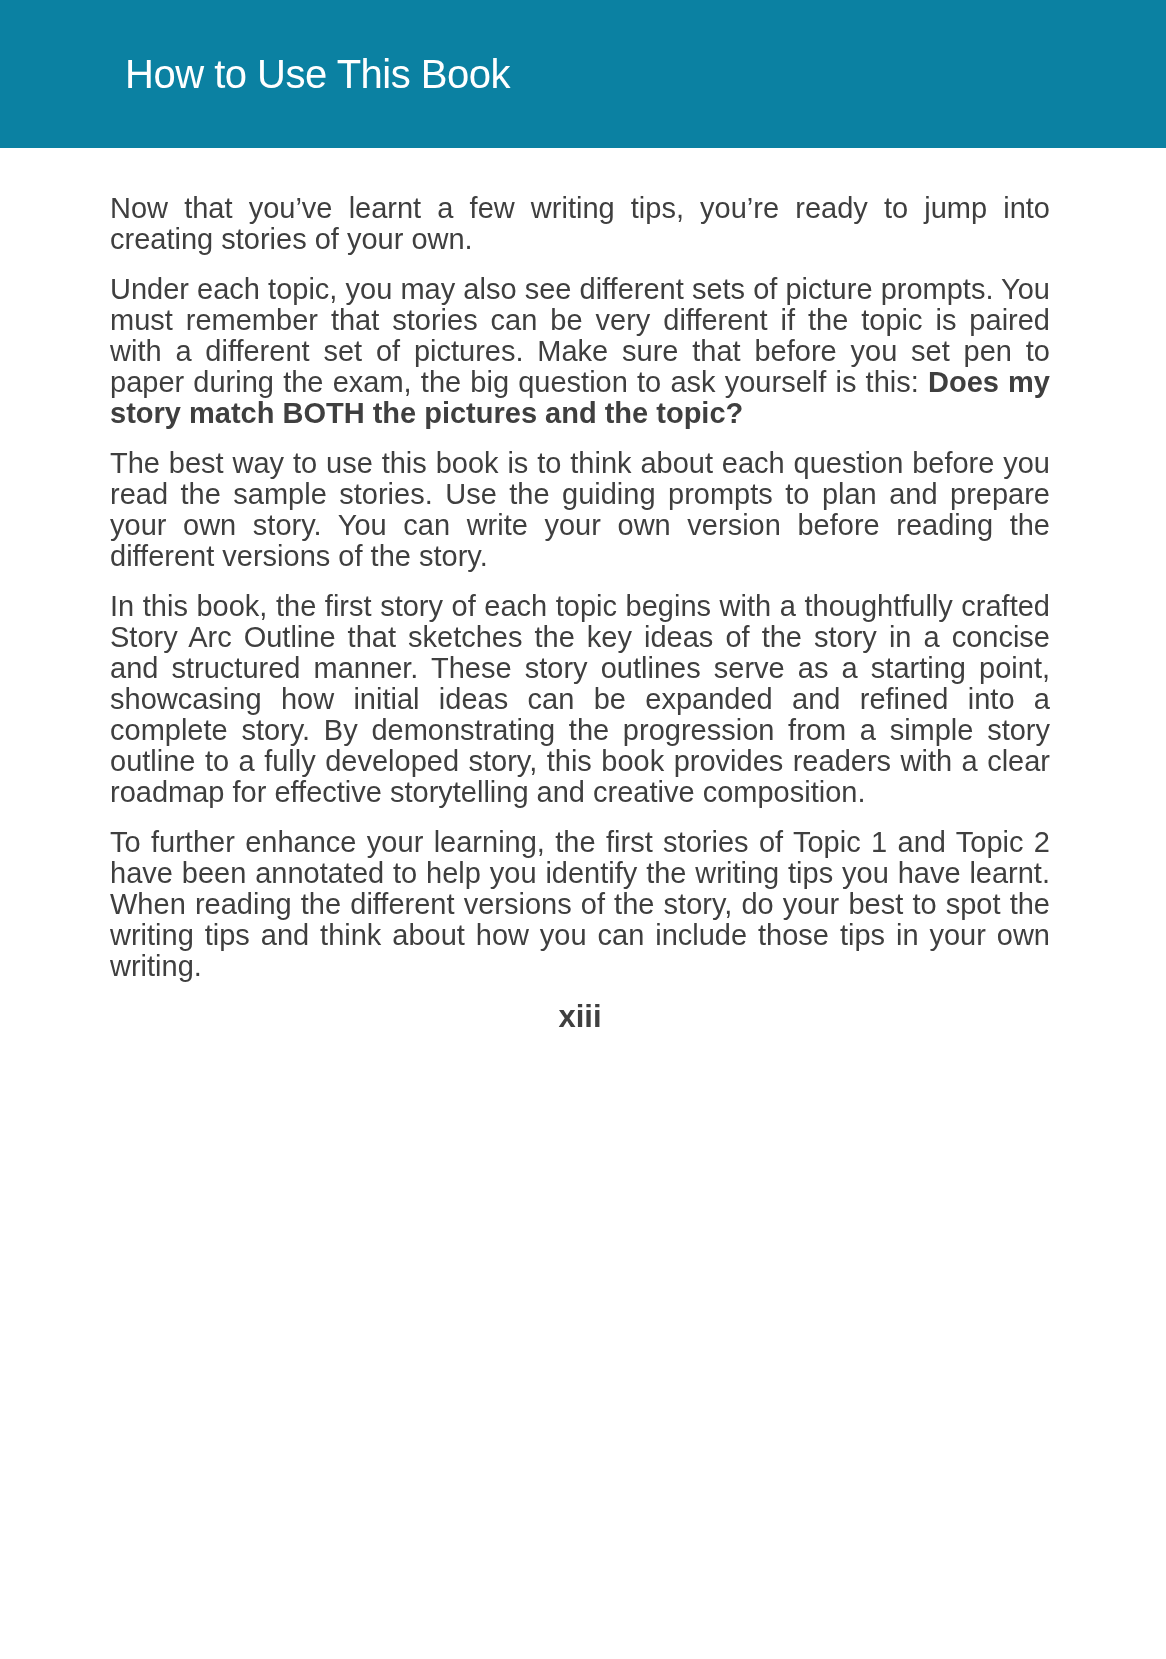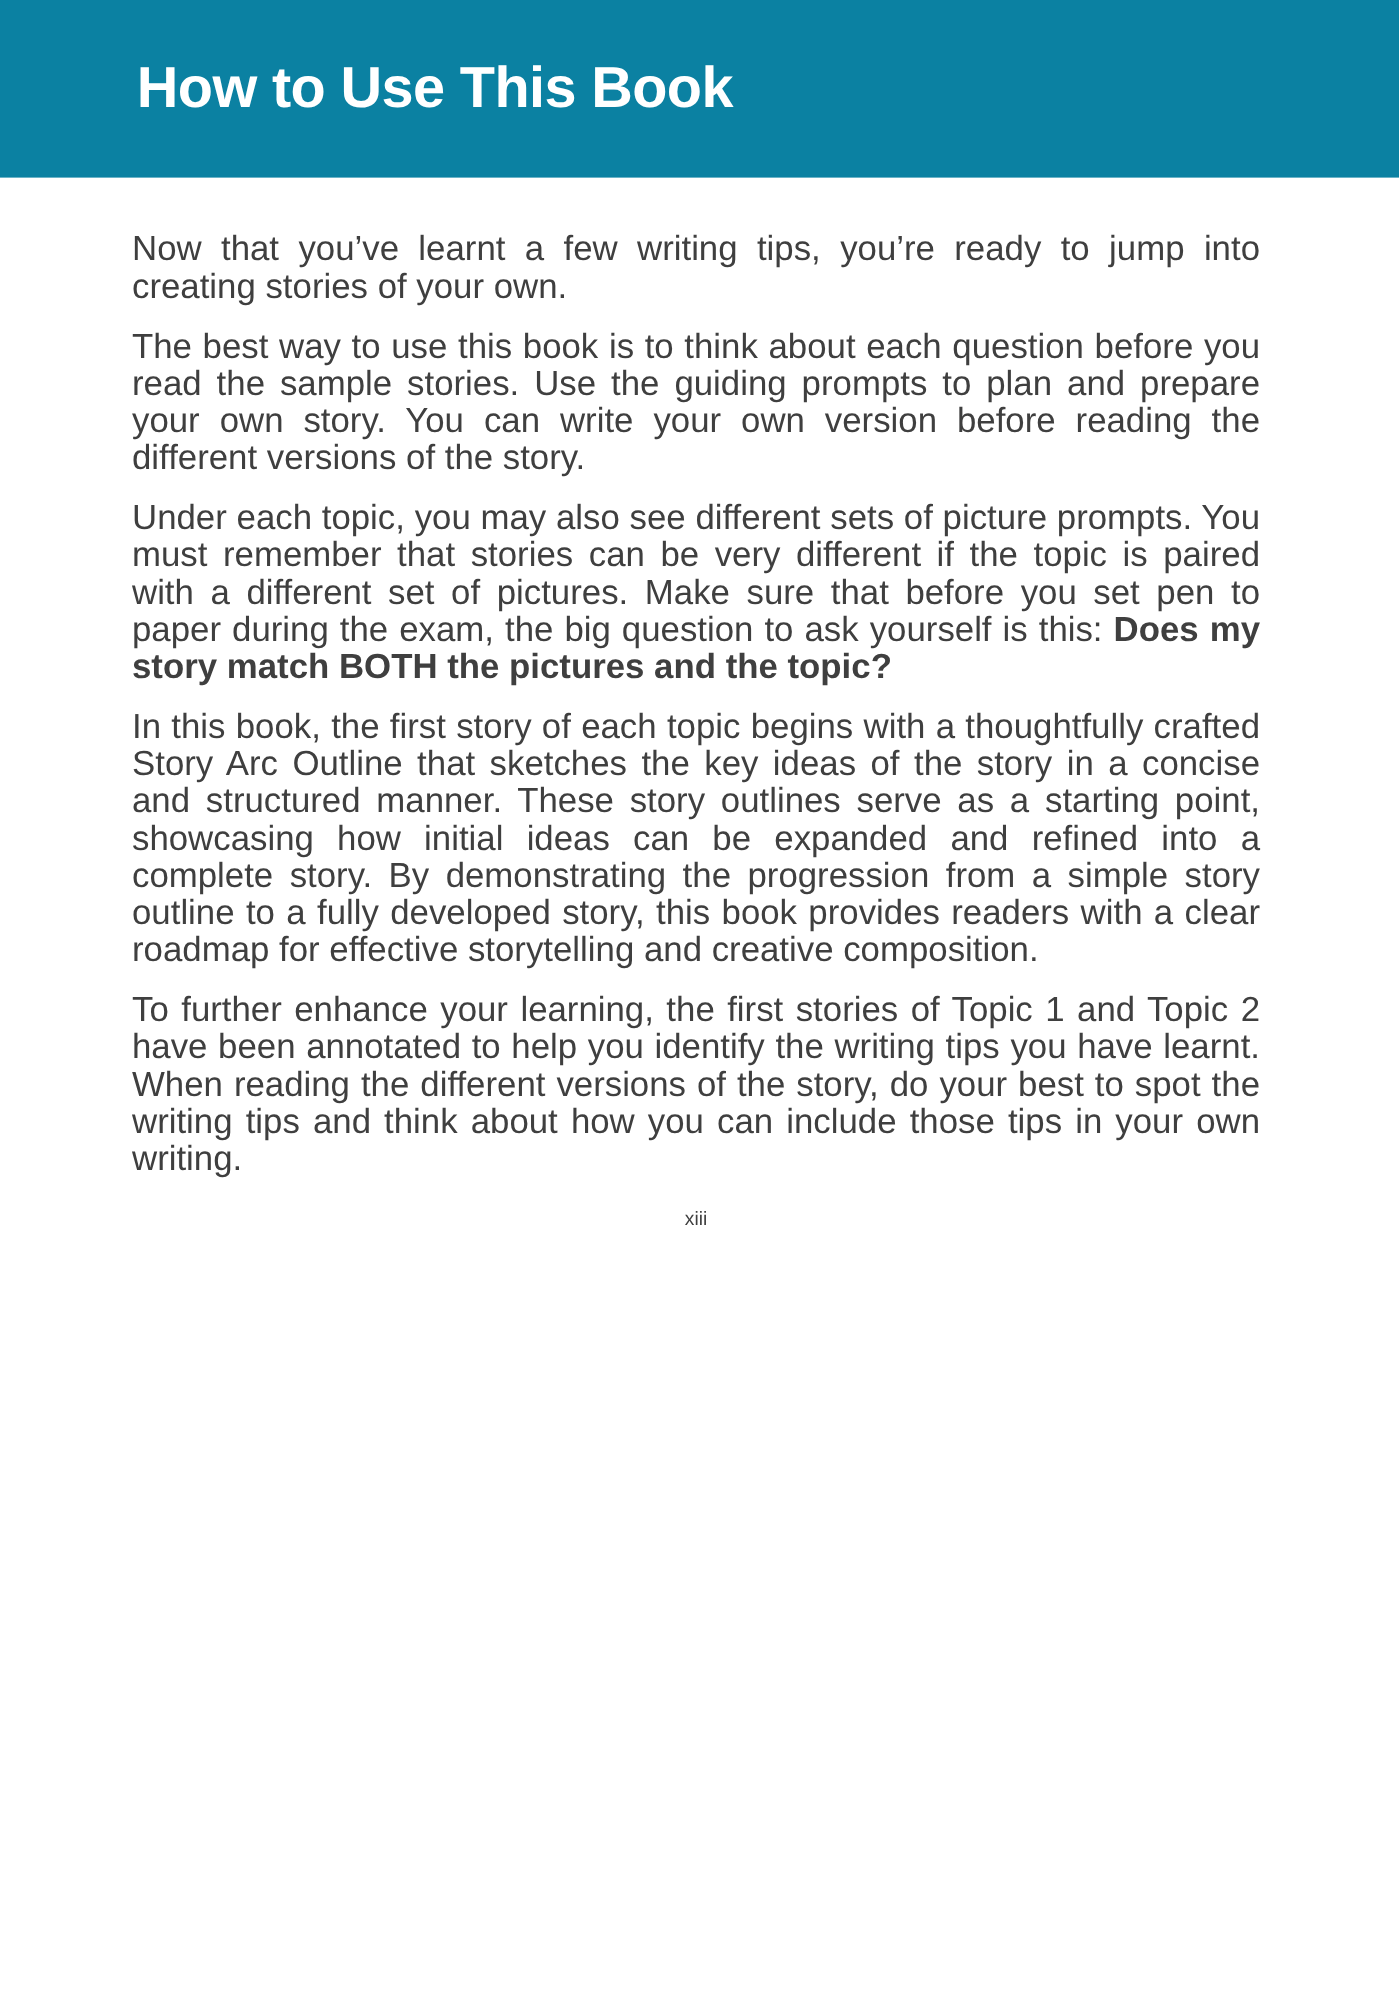--- a/index.html
+++ b/index.html
@@ -18,24 +18,24 @@
   .banner {
     width: 100%;
     height: 148px;
     background: var(--banner-color, #0b81a2);
     display: flex;
     align-items: center;
     box-sizing: border-box;
     padding-left: 114px;
   }
   .banner h1 {
-    margin: 0;
+    margin: 11px;
     color: var(--title-color, #ffffff);
-    font-size: 48px;
-    font-weight: bold;
+    font-size: 40px;
+    font-weight: normal;
     letter-spacing: -0.5px;
     line-height: 1;
   }
   .content {
     box-sizing: border-box;
     padding: 45px 116px 0 110px;
     color: var(--text-color, #3f3f3f);
     font-size: 29px;
     line-height: 31px;
   }
@@ -44,39 +44,40 @@
     text-align: justify;
     text-justify: inter-word;
   }
   .content strong {
     font-weight: bold;
   }
   .page-footer {
     margin-top: 14px;
     text-align: center;
     color: var(--text-color, #3f3f3f);
-    font-size: 16px;
+    font-size: 31px;
+    font-weight: bold;
   }
 </style>
 </head>
 <body>
 
 <div class="page" style="--banner-color: #0b81a2; --title-color: #ffffff; --text-color: #3f3f3f;">
 
   <header class="banner">
     <h1>How to Use This Book</h1>
   </header>
 
   <main class="content">
     <p>Now that you’ve learnt a few writing tips, you’re ready to jump into creating stories of your own.</p>
 
 
+    <p><span>Under each topic, you may also see different sets of picture prompts. You must remember that stories can be very different if the topic is paired with a different set of pictures. Make sure that before you set pen to paper during the exam, the big question to ask yourself is this: </span><strong>Does my story match BOTH the pictures and the topic?</strong></p>
+
     <p>The best way to use this book is to think about each question before you read the sample stories. Use the guiding prompts to plan and prepare your own story. You can write your own version before reading the different versions of the story.</p>
-
-    <p><span>Under each topic, you may also see different sets of picture prompts. You must remember that stories can be very different if the topic is paired with a different set of pictures. Make sure that before you set pen to paper during the exam, the big question to ask yourself is this: </span><strong>Does my story match BOTH the pictures and the topic?</strong></p>
 
     <p>In this book, the first story of each topic begins with a thoughtfully crafted Story Arc Outline that sketches the key ideas of the story in a concise and structured manner. These story outlines serve as a starting point, showcasing how initial ideas can be expanded and refined into a complete story. By demonstrating the progression from a simple story outline to a fully developed story, this book provides readers with a clear roadmap for effective storytelling and creative composition.</p>
 
     <p>To further enhance your learning, the first stories of Topic 1 and Topic 2 have been annotated to help you identify the writing tips you have learnt. When reading the different versions of the story, do your best to spot the writing tips and think about how you can include those tips in your own writing.</p>
 
     <div class="page-footer">
       <span>xiii</span>
     </div>
   </main>
 

